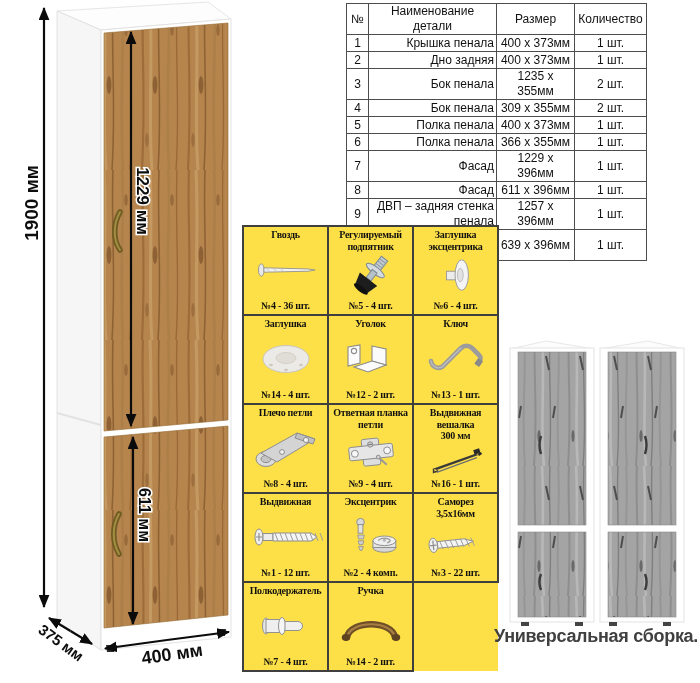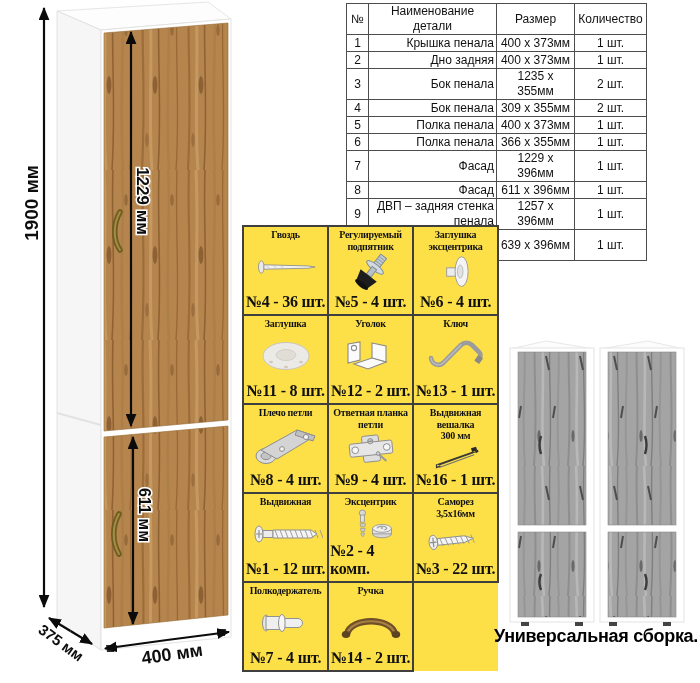--- a/index.html
+++ b/index.html
@@ -14,31 +14,31 @@
   .parts-table td{height:16px;}
   .parts-table td.name{text-align:right;}
   
   .hw-table{position:absolute;left:242px;top:225px;border-collapse:collapse;table-layout:fixed;}
   .hw-table td{border:2px solid #3f3f3f;width:83px;height:87px;padding:0;background:#fde047;vertical-align:top;font-family:Liberation Serif, serif;}
   .hw-table td.hw-empty{border:none;}
   .hw-cell{display:flex;flex-direction:column;align-items:center;justify-content:space-between;
            height:87px;box-sizing:border-box;padding:2px 1px 3px;}
   .hw-title{font-weight:bold;font-size:10px;letter-spacing:-0.3px;text-align:center;
             line-height:1.15;white-space:pre-line;}
-  .hw-count{font-weight:bold;font-size:16px;letter-spacing:-0.2px;}
+  .hw-count{font-weight:bold;font-size:10px;letter-spacing:-0.2px;}
   .hw-icon{flex:1;display:flex;align-items:center;justify-content:center;min-height:0;}
   .hw-icon svg{max-height:100%;}
   
   .cab-svg{position:absolute;left:0;top:0;}
   .dim{font-weight:bold;fill:#0d0d0d;}
   .dim-halo{paint-order:stroke;stroke:#ffffff;stroke-width:3px;}
   
   .variants-svg{position:absolute;left:497px;top:336px;}
   .caption{position:absolute;left:492px;top:626px;width:208px;text-align:center;
-           font-size:18px;font-weight:bold;letter-spacing:-0.3px;color:#000000;}
+           font-size:18px;font-weight:bold;letter-spacing:-0.3px;color:#404040;}
 </style>
 </head>
 <body>
 
 <div class="sheet">
 
   <svg class="cab-svg" width="250" height="683" viewBox="0 0 250 683">
     <defs>
       <pattern id="oakwood" width="46" height="170" patternUnits="userSpaceOnUse">
         <rect width="46" height="170" fill="#b6854e"></rect>
@@ -231,21 +231,21 @@
         <div class="hw-title">Заглушка</div>
         <div class="hw-icon">
           <svg width="74" height="40" viewBox="0 0 74 40">
             <ellipse cx="37" cy="20" rx="23" ry="13.5" fill="#eceae6" stroke="#c9c5bd"></ellipse>
             <ellipse cx="37" cy="19" rx="10" ry="5.5" fill="#e0ddd6" stroke="#cfcbc2" stroke-width="0.8"></ellipse>
             <ellipse cx="22" cy="26" rx="2" ry="1.2" fill="#cfc9be"></ellipse>
             <ellipse cx="52" cy="26" rx="2" ry="1.2" fill="#cfc9be"></ellipse>
             <ellipse cx="37" cy="31" rx="2" ry="1.2" fill="#cfc9be"></ellipse>
           </svg>
               </div>
-        <div class="hw-count">№11 - 8 шт.</div>
+        <div class="hw-count">№14 - 4 шт.</div>
       </div>
           </td>
       <td>
             <div class="hw-cell">
         <div class="hw-title">Уголок</div>
         <div class="hw-icon">
           <svg width="74" height="40" viewBox="0 0 74 40">
             <g fill="#fbfbfb" stroke="#8b8b8b" stroke-width="1.1">
               <path d="M14,8 L26,6 L26,24 L14,27 z"></path>
               <circle cx="20" cy="12" r="2.6" fill="#fff"></circle>

